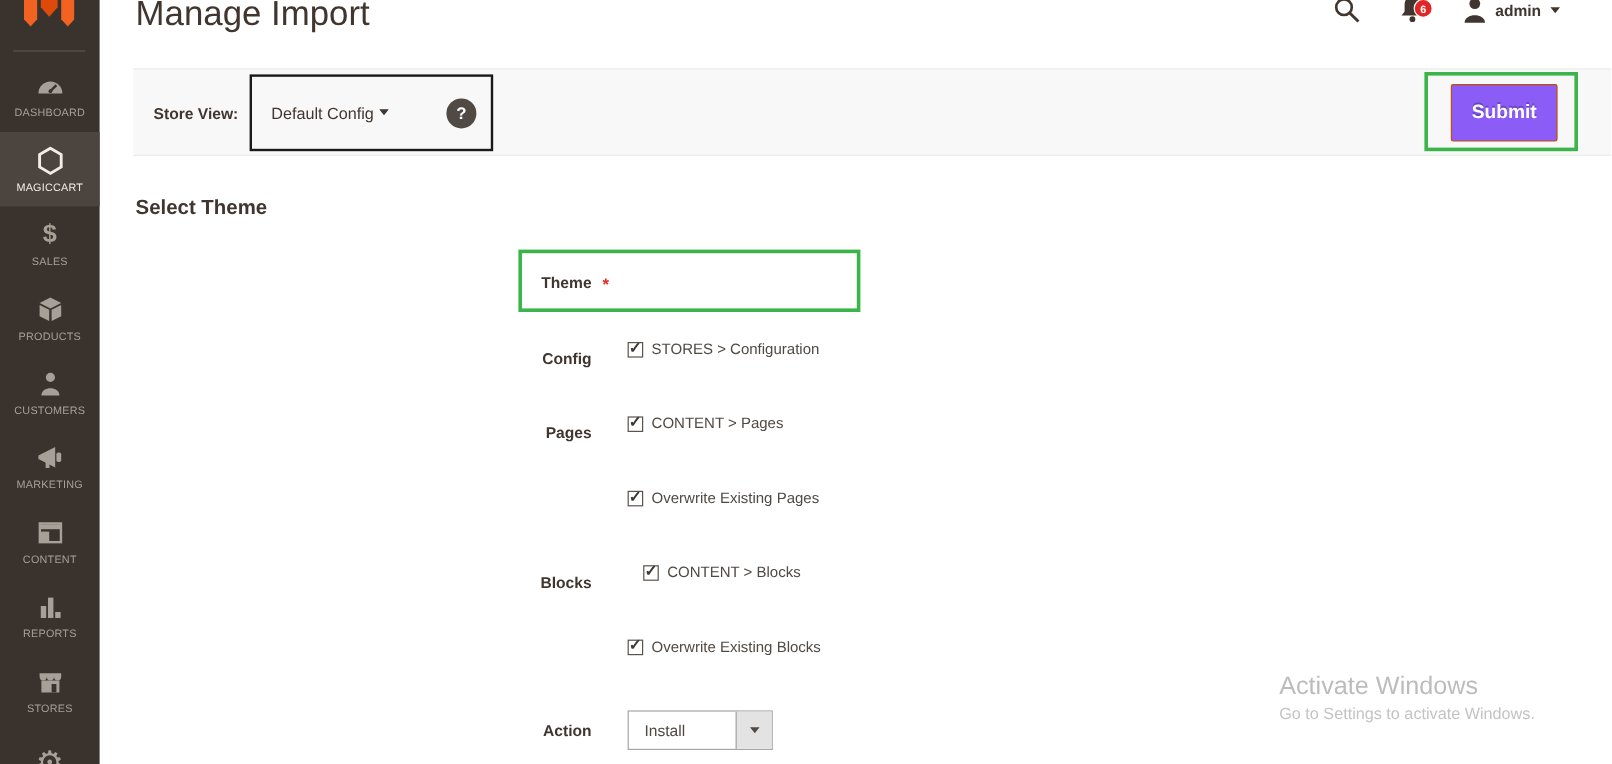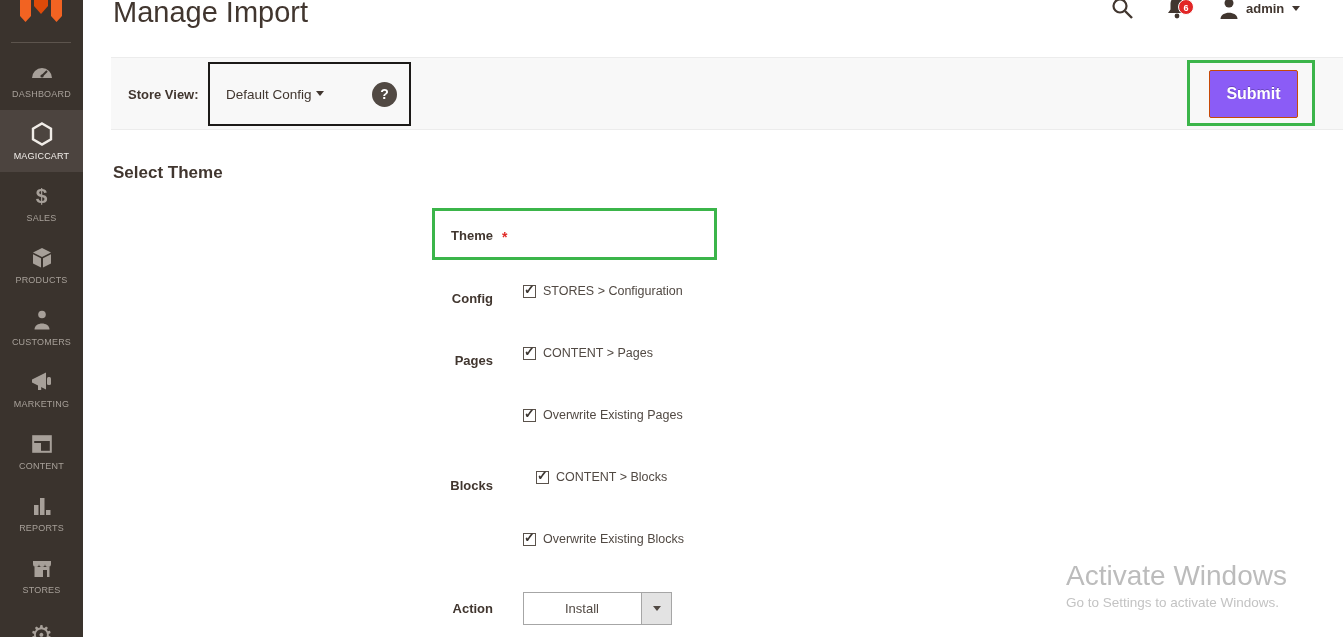--- a/index.html
+++ b/index.html
@@ -73,21 +73,21 @@
     position:relative; width:13px; height:13px; border:1px solid #5a524b; background:#fff;
     flex:0 0 13px; margin-top:1px; cursor:pointer;
   }
   .cb::after {
     content:"\2713"; position:absolute; left:0px; top:-4px;
     font-size:13px; font-weight:bold; color:#3e3833;
   }
   .cb-text { margin-left:7px; font-size:12.5px; color:#514943; line-height:15px; }
   
   #watermark { position:absolute; left:1066px; top:560px; pointer-events:none; }
-  #watermark .wm1 { font-size:28px; color:#bcbcbc; }
+  #watermark .wm1 { font-size:21px; color:#bcbcbc; }
   #watermark .wm2 { font-size:13.5px; color:#c3c3c3; margin-top:3px; }
 </style>
 </head>
 <body>
 
 <div id="app">
 
   <div id="sidebar">
     <svg id="logo" viewBox="0 0 42 30">
       <polygon points="0,0 11,0 11,18 5.5,24 0,18" fill="#f26322"></polygon>
@@ -250,21 +250,21 @@
   <div class="cb-row" style="left:536px; top:470px;">
     <span class="cb"></span>
     <span class="cb-text">CONTENT &gt; Blocks</span>
   </div>
   <div class="cb-row" style="left:523px; top:532px;">
     <span class="cb"></span>
     <span class="cb-text">Overwrite Existing Blocks</span>
   </div>
 
   <div class="frm-label" style="top:601px">Action</div>
-  <div class="select" style="left:523px; top:592px;padding-left:28px;">
+  <div class="select" style="left:523px; top:592px;">
     <span class="sel-main" style="width:89px">Install</span>
     <span class="sel-btn">
         <span class="tri"></span>
       </span>
   </div>
 
   <div id="watermark">
     <div class="wm1">Activate Windows</div>
     <div class="wm2">Go to Settings to activate Windows.</div>
   </div>

